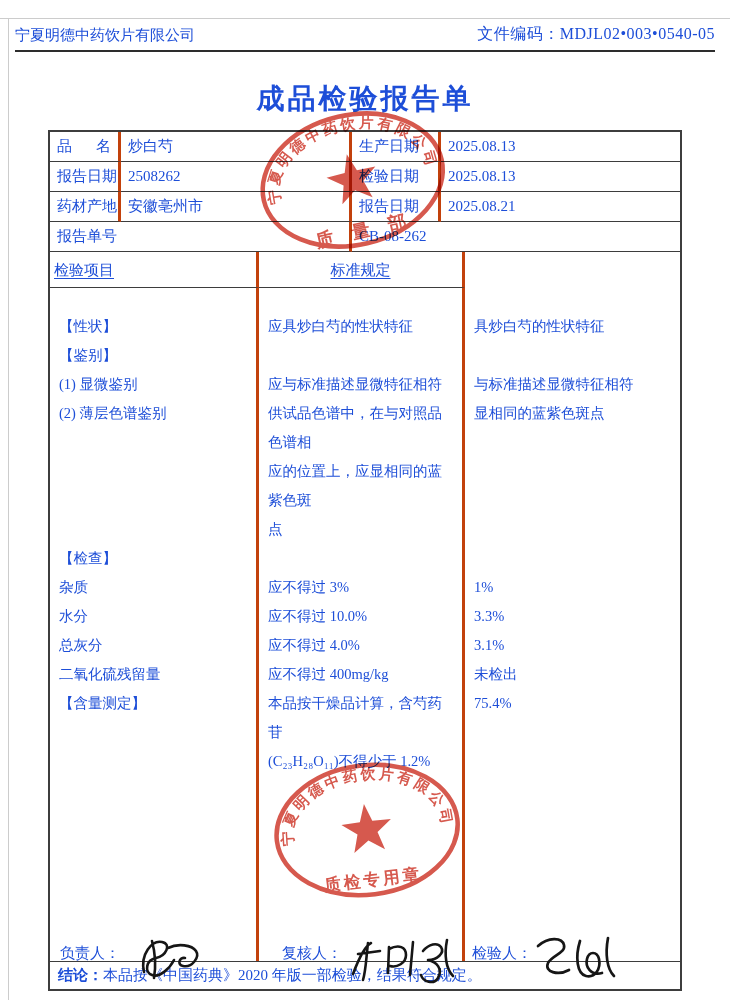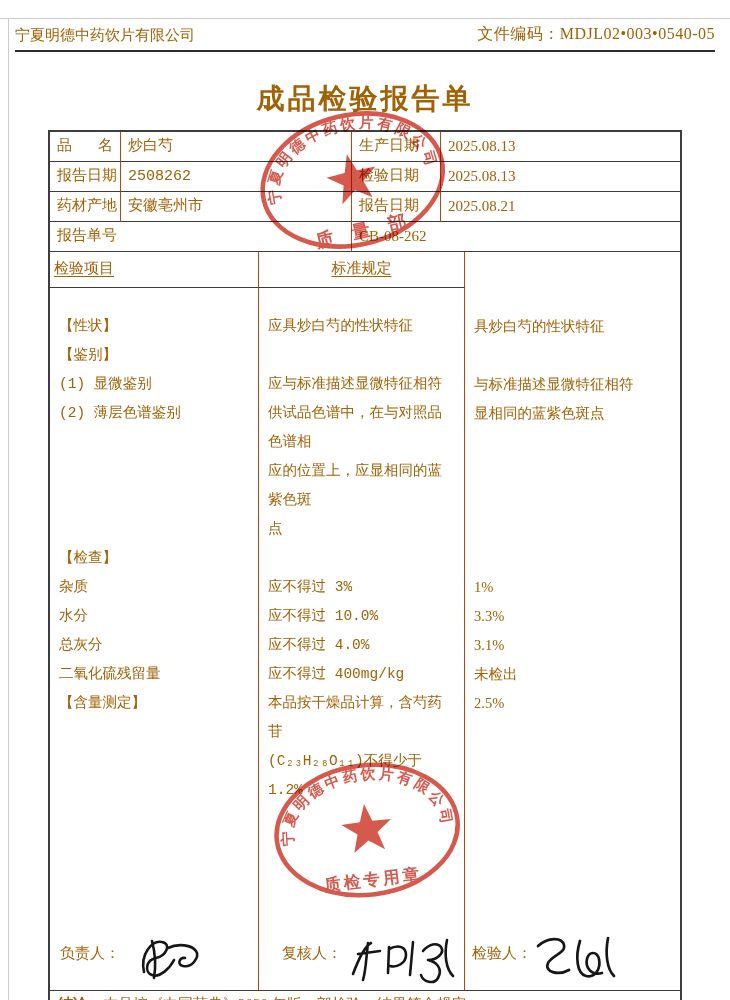--- a/index.html
+++ b/index.html
@@ -1,18 +1,18 @@
 <!DOCTYPE html>
 <html><head>
 <meta charset="utf-8">
 <style>
   html,body { margin:0; padding:0; background:#ffffff; }
   .page {
     position:relative; width:730px; height:1000px; background:#fff;
-    font-family:"Liberation Serif","DejaVu Serif",serif; color:#a16207; overflow:hidden;
+    font-family:"Liberation Serif","DejaVu Serif",serif; color:#1d4ed8; overflow:hidden;
   }
   .edge-top { position:absolute; top:18px; left:0; right:0; height:1px; background:#cccccc; }
   .edge-left { position:absolute; top:18px; left:8px; bottom:0; width:1px; background:#cccccc; }
 
   .hdr {
     position:absolute; top:24px; left:15px; width:700px;
     display:flex; justify-content:space-between; align-items:flex-end;
     padding-bottom:5px; border-bottom:2px solid #2d2d2d; font-size:15px;
   }
   .hdr .doc-code { font-size:16px; letter-spacing:0.5px; }
@@ -27,21 +27,21 @@
     border:2px solid #3d3d3d; box-sizing:border-box; background:transparent;
   }
   .grid4 { display:grid; grid-template-columns:71px 231px 89px 1fr; }
   .grid2 { display:grid; grid-template-columns:302px 1fr; }
   .grid3 { display:grid; grid-template-columns:209px 206px 1fr; }
   .cell {
     box-sizing:border-box; padding:0 7px; height:30px; line-height:29px;
     font-size:15px; white-space:nowrap; overflow:hidden;
   }
   .bb { border-bottom:1px solid #3d3d3d; }
-  .br { border-right:1px solid #c2410c;font-family:Liberation Mono, monospace; }
+  .br { border-right:3px solid #c2410c; }
   .lbl { text-align-last:justify; }
 
   .insp-hcell {
     box-sizing:border-box; height:36px; line-height:36px; text-align:center;
     font-size:15px; text-decoration:underline; text-underline-offset:3px;
   }
   .insp-hcell.first { text-align:left; padding-left:4px; }
 
   .insp-row { display:grid; grid-template-columns:209px 206px 1fr; }
   .icell {
@@ -213,21 +213,21 @@
         </div>
         <div class="insp-row ">
           <div class="icell br">
             <div>【含量测定】</div>
           </div>
           <div class="icell br">
             <div>本品按干燥品计算，含芍药苷</div>
             <div>(C₂₃H₂₈O₁₁)不得少于 1.2%</div>
           </div>
           <div class="icell">
-            <div>2.5%</div>
+            <div>75.4%</div>
           </div>
         </div>
         <div class="insp-row filler-row">
           <div class="icell br"></div>
           <div class="icell br"></div>
           <div class="icell"></div>
         </div>
       </div>
 
     <div class="conclusion">

